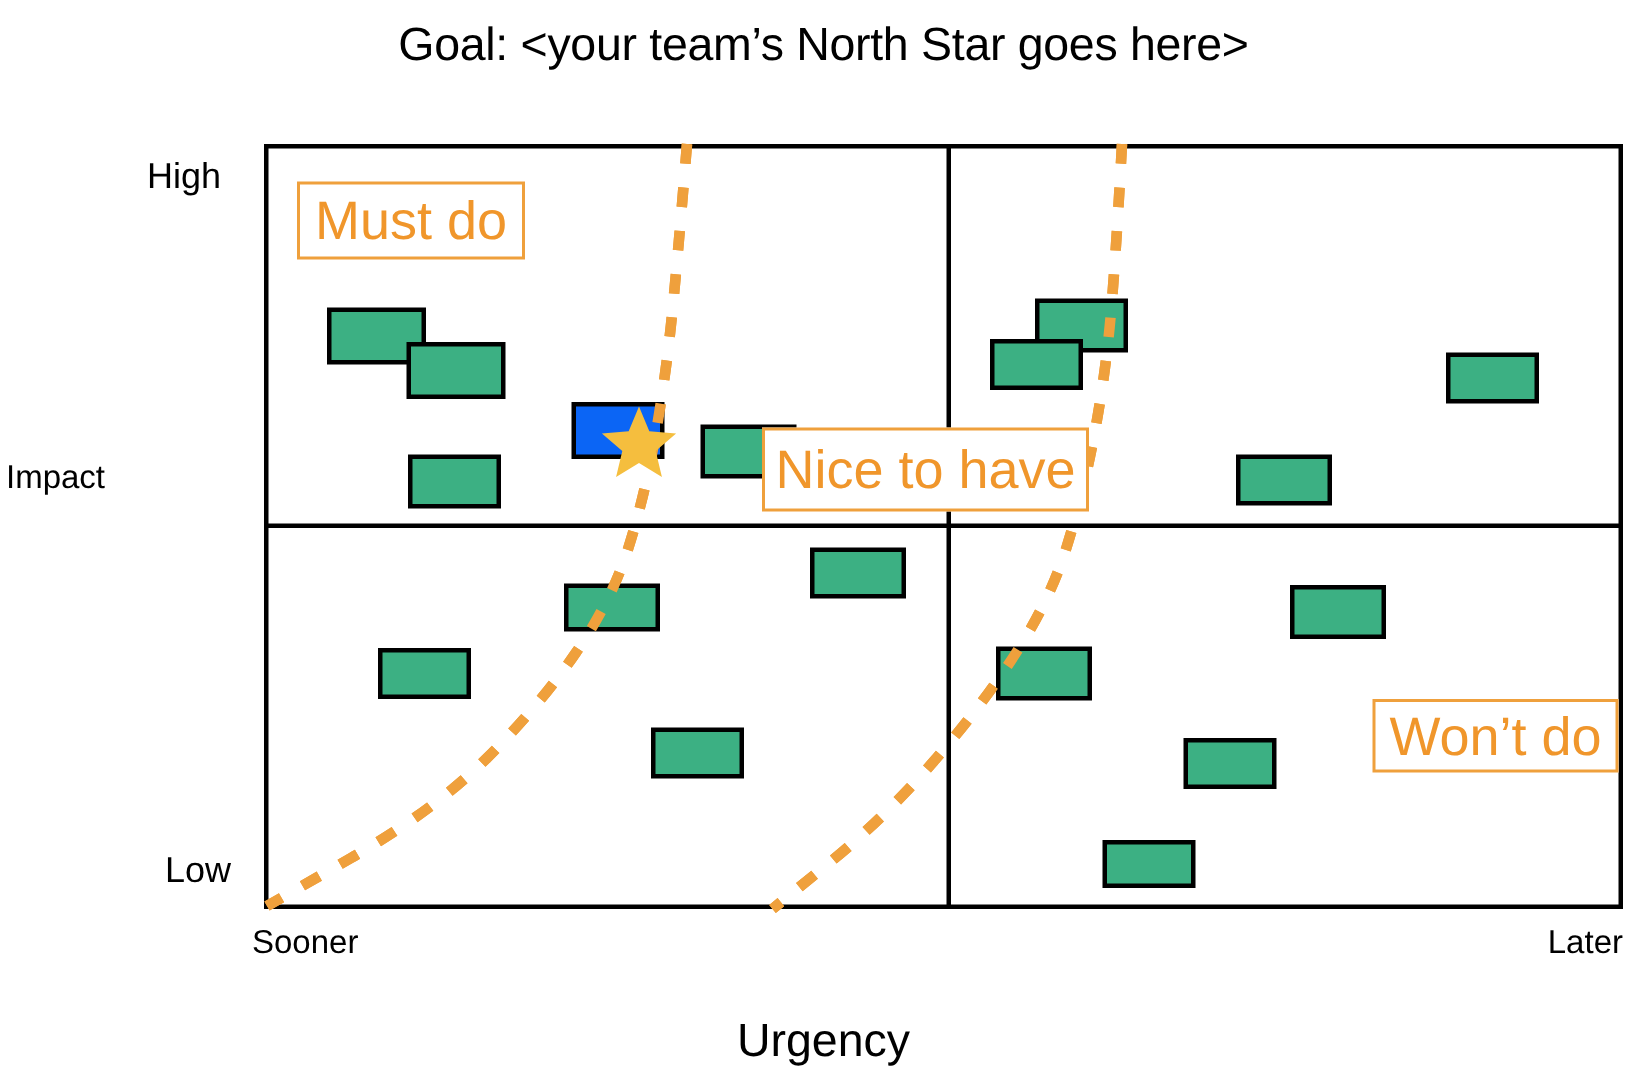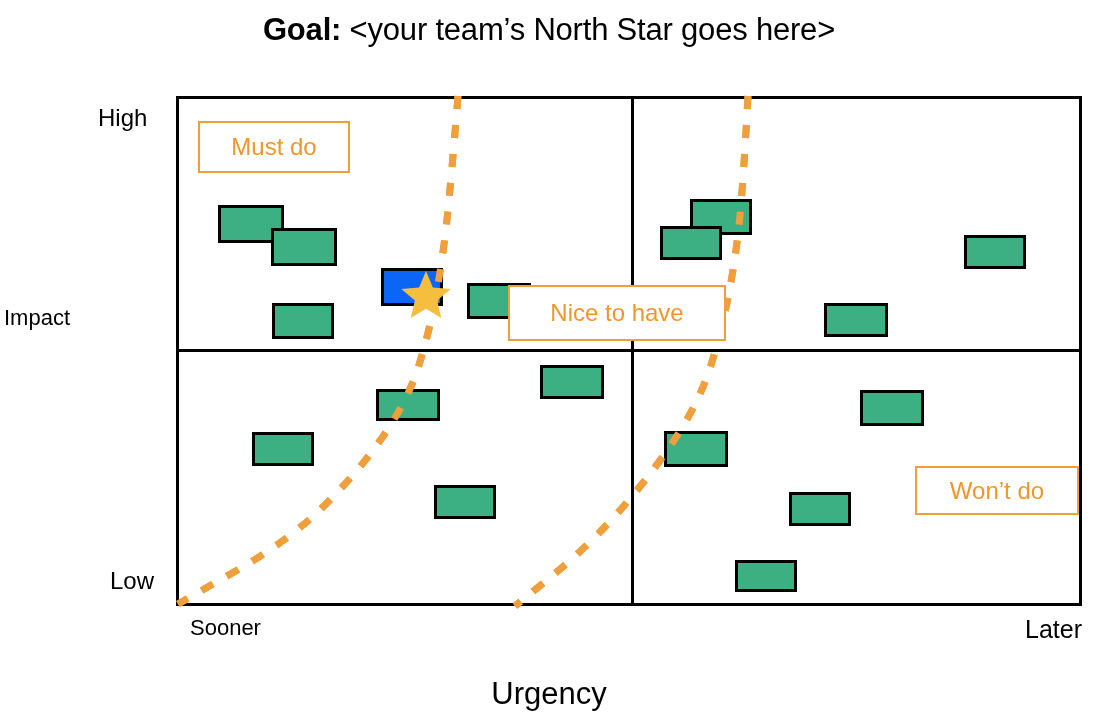--- a/index.html
+++ b/index.html
@@ -25,21 +25,21 @@
     position: absolute;
     left: 0;
     top: 12px;
     width: 1098px;
     text-align: center;
     font-size: 31px;
     letter-spacing: -0.2px;
     white-space: nowrap;
   }
   .title .bold {
-    font-weight: bold;
+    font-weight: normal;
   }
   
   .plot-frame {
     position: absolute;
     left: 176px;
     top: 96px;
     width: 906px;
     height: 510px;
     border: 3px solid #000000;
     box-sizing: border-box;
@@ -80,51 +80,51 @@
   .ylab {
     position: absolute;
     left: 4px;
     top: 305px;
     width: 160px;
     text-align: left;
     font-size: 22px;
   }
   .tick-sooner {
     position: absolute;
-    left: 190px;
+    left: 168px;
     top: 615px;
     font-size: 22px;
   }
   .tick-later {
     position: absolute;
     left: 1018px;
     top: 615px;
     width: 64px;
     text-align: right;
-    font-size: 25px;
+    font-size: 22px;
   }
   .xlab {
     position: absolute;
     left: 0;
     top: 676px;
     width: 1098px;
     text-align: center;
     font-size: 31px;
   }
   
   .qlabel {
     position: absolute;
     box-sizing: border-box;
     border: 2px solid #EFA03C;
     background: #ffffff;
     color: #F0962B;
     display: flex;
     align-items: center;
     justify-content: center;
-    font-size: 24px;
+    font-size: 36px;
     white-space: nowrap;
     padding: 0 10px;
   }
 </style>
 </head>
 <body>
 
 <div class="title"><span class="bold">Goal:</span><span> &lt;your team’s North Star goes here&gt;</span></div>
 
 <div class="plot-frame"></div>

